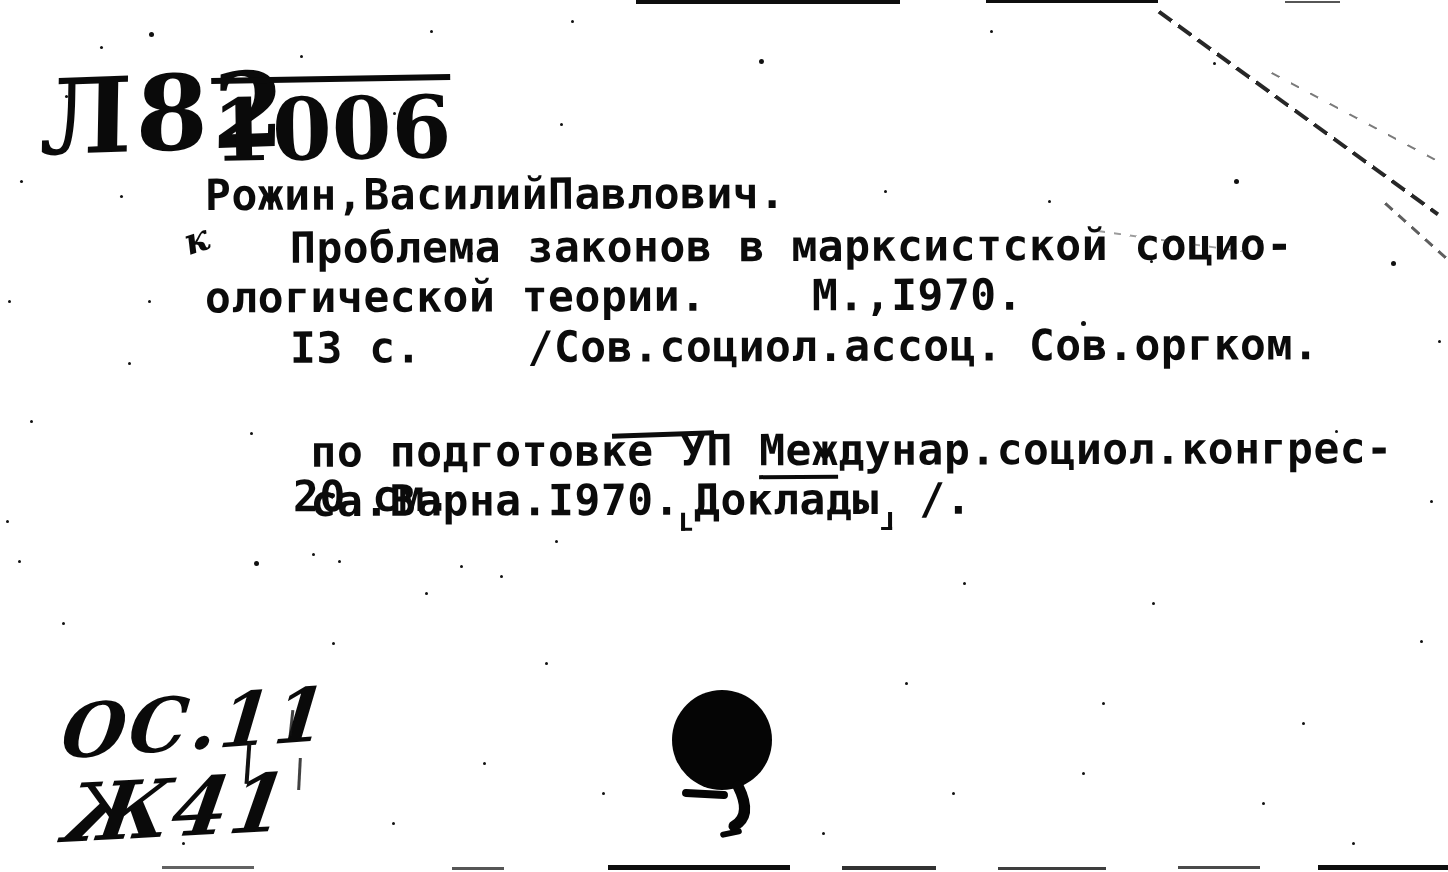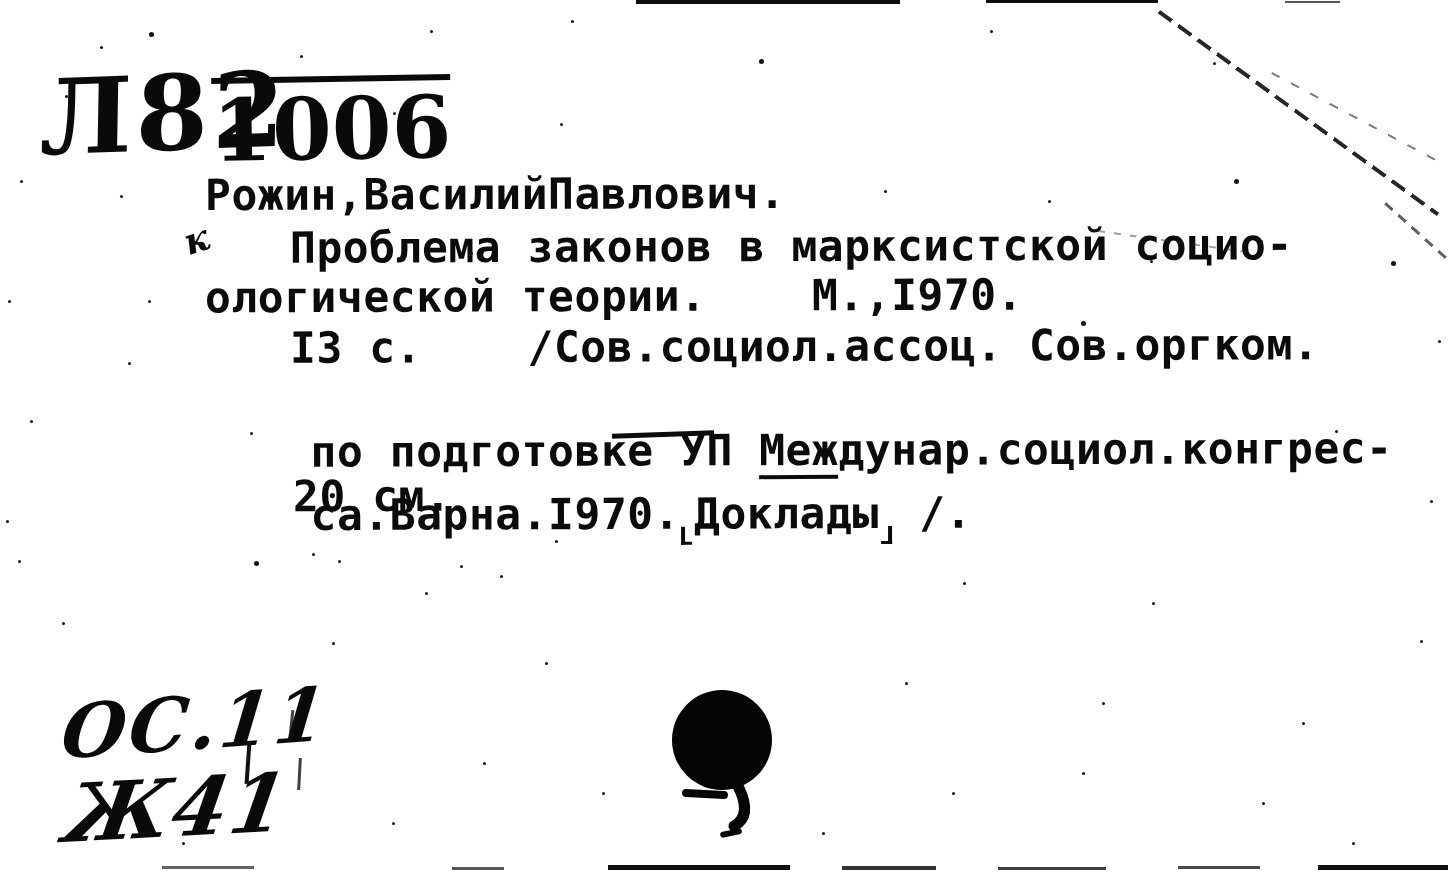--- a/index.html
+++ b/index.html
@@ -18,21 +18,21 @@
     font-size:43px;
     line-height:52px;
     color:#0b0b0b;
     white-space:pre;
     letter-spacing:0.5px;
     transform:rotate(-0.2deg);
   }
   .u-meж{border-bottom:4px solid #0b0b0b;margin-top:32px;}
 
   
-  .cb{position:relative;display:inline-block;margin:16px 14px;}
+  .cb{position:relative;display:inline-block;margin:2px 14px;}
   .cb::before{
     content:"";position:absolute;left:-13px;bottom:-5px;
     width:7px;height:15px;border-left:4px solid #0b0b0b;border-bottom:3px solid #0b0b0b;
   }
   .cb::after{
     content:"";position:absolute;right:-13px;bottom:-5px;
     width:7px;height:15px;border-right:4px solid #0b0b0b;border-bottom:3px solid #0b0b0b;
   }
 
   

